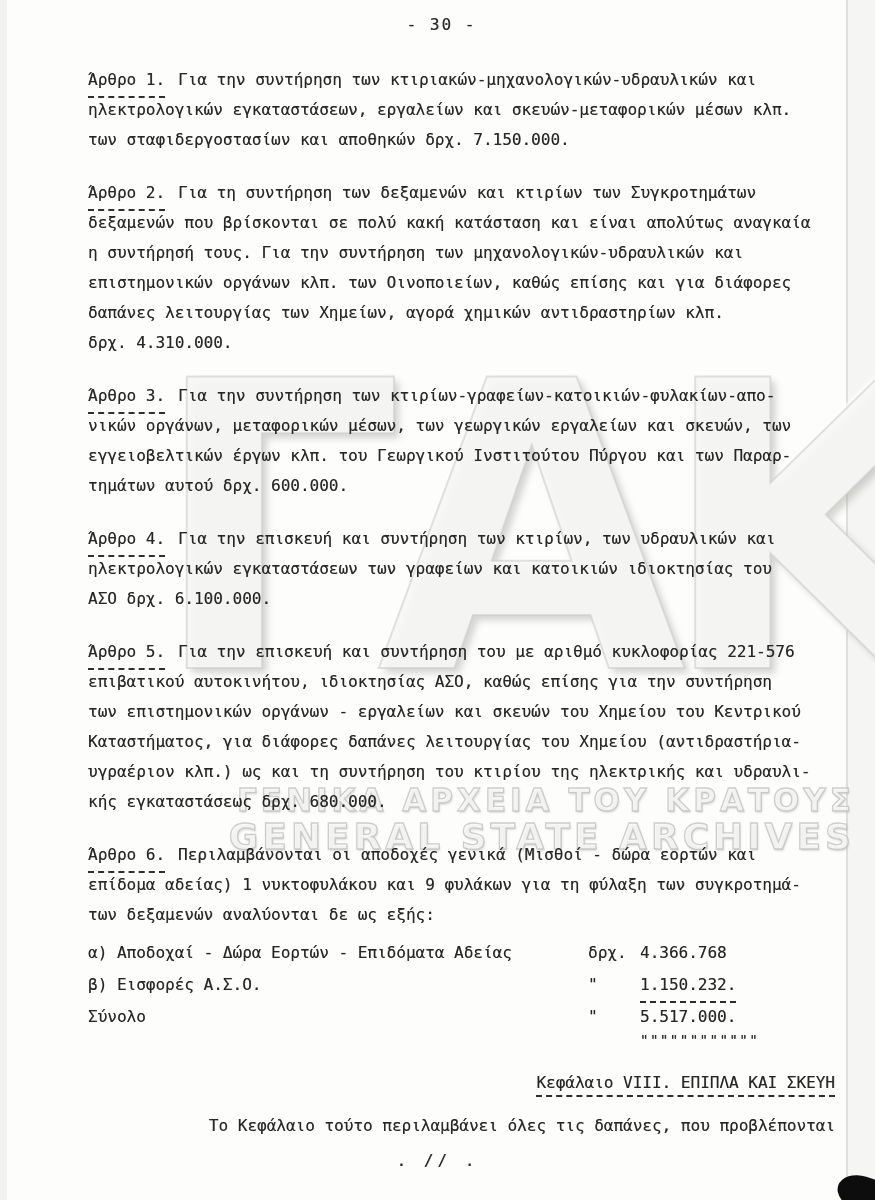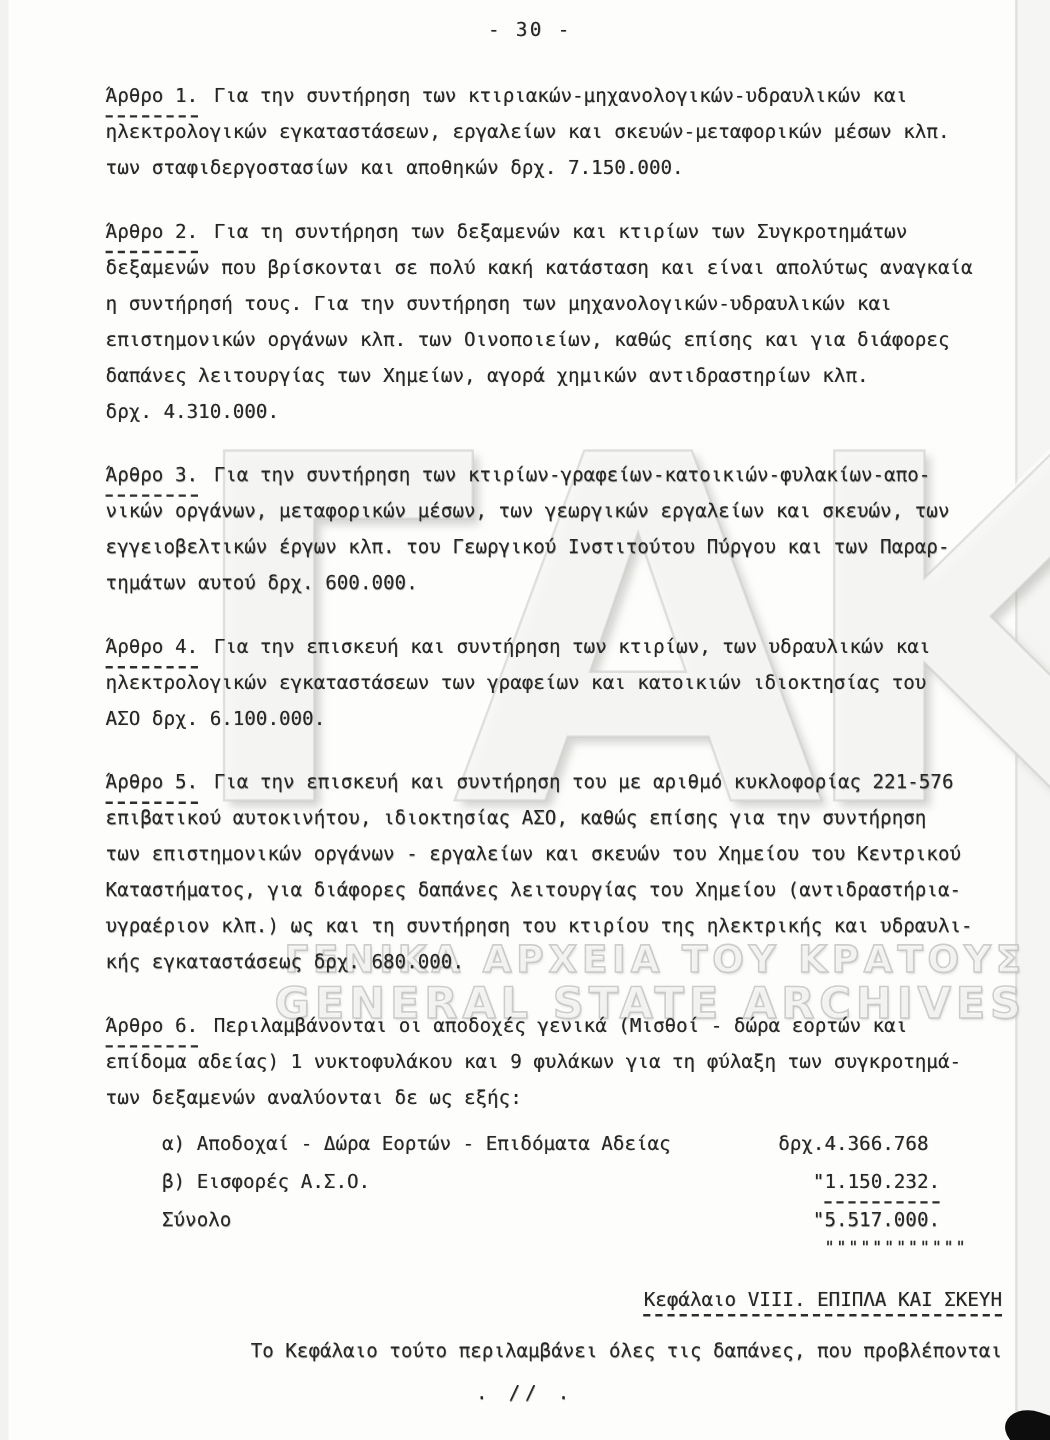--- a/index.html
+++ b/index.html
@@ -54,21 +54,21 @@
   .article{margin-top:23px;}
   .line{height:30px;line-height:30px;white-space:nowrap;}
   .alabel{
     display:inline-block;
     border-bottom:2px dashed #2f2f2f;
     padding-bottom:1px;margin-right:13px;
   }
   .brow{display:flex;height:30px;line-height:30px;margin-top:2px;}
   .bdesc{width:500px;white-space:nowrap;}
   .bdesc-total{text-align:left;padding-right:46px;box-sizing:border-box;}
-  .bunit{width:52px;text-align:right;}
+  .bunit{width:52px;}
   .bamt{width:140px;text-align:left;white-space:nowrap;}
   .amt-underline{border-bottom:2px dashed #2c2c2c;padding-bottom:1px;display:inline-block;}
   .quotes-row{height:18px;line-height:14px;margin-top:1px;}
   .quotes{font-size:14px;letter-spacing:1.5px;}
   .chapter{margin-top:22px;text-align:right;}
   .chapter-heading{
     display:inline-block;margin-left:-30px;
     border-bottom:2px dashed #2c2c2c;padding-bottom:3px;
   }
   .chapter-body{margin-top:14px;height:30px;line-height:30px;padding-left:112px;white-space:nowrap;}
@@ -140,21 +140,21 @@
     </div>
 
     <div class="article">
       <div class="line">
         <span class="alabel">Άρθρο 6.</span><span>Περιλαμβάνονται οι αποδοχές γενικά (Μισθοί - δώρα εορτών και</span>
       </div>
       <div class="line">επίδομα αδείας) 1 νυκτοφυλάκου και 9 φυλάκων για τη φύλαξη των συγκροτημά-</div>
       <div class="line">των δεξαμενών αναλύονται δε ως εξής:</div>
     </div>
 
-    <div class="breakdown" style="margin-top:8px;margin-left:47px;">
+    <div class="breakdown" style="margin-top:8px;">
       <div class="brow">
         <span class="bdesc">α) Αποδοχαί - Δώρα Εορτών - Επιδόματα Αδείας</span>
         <span class="bunit">δρχ.</span>
         <span class="bamt">4.366.768</span>
       </div>
       <div class="brow">
         <span class="bdesc">β) Εισφορές Α.Σ.Ο.</span>
         <span class="bunit">"</span>
         <span class="bamt"><span class="amt-underline">1.150.232.</span></span>
       </div>

